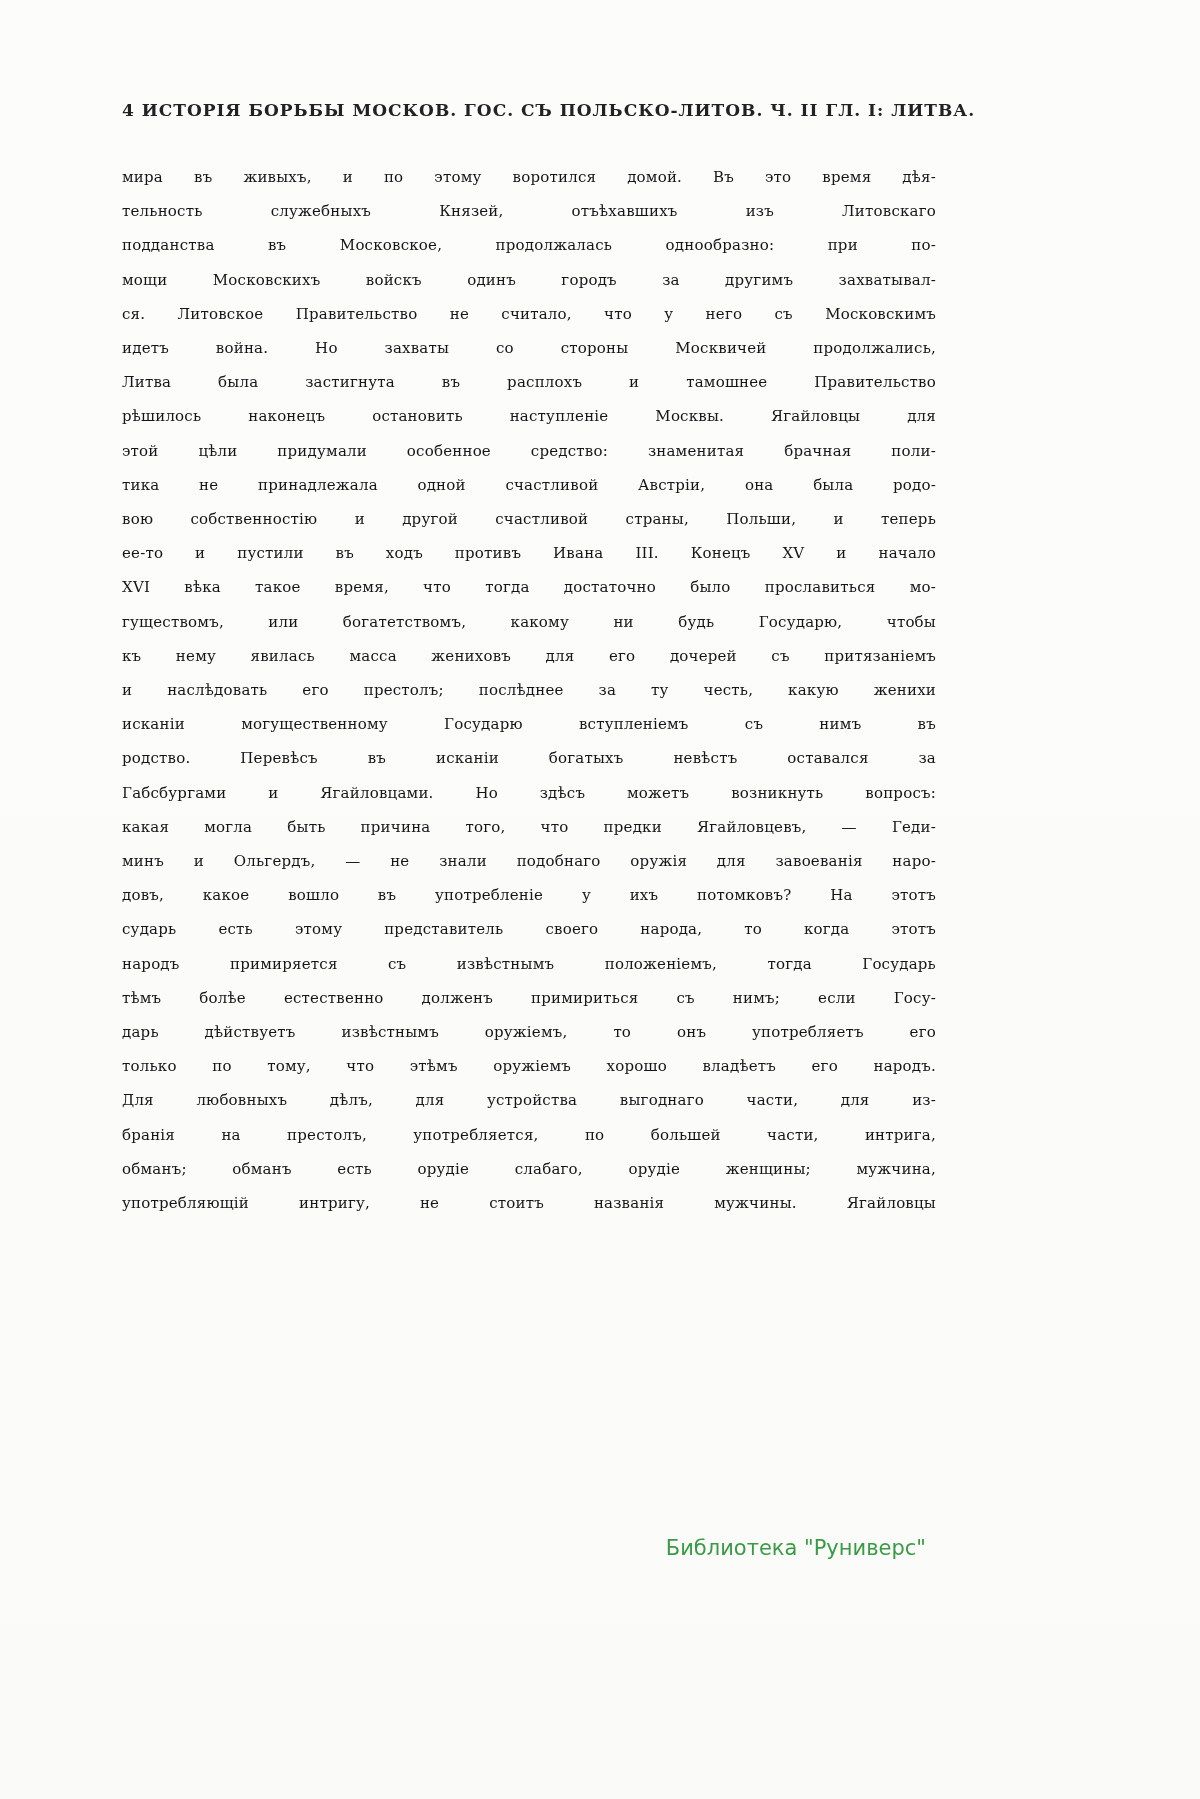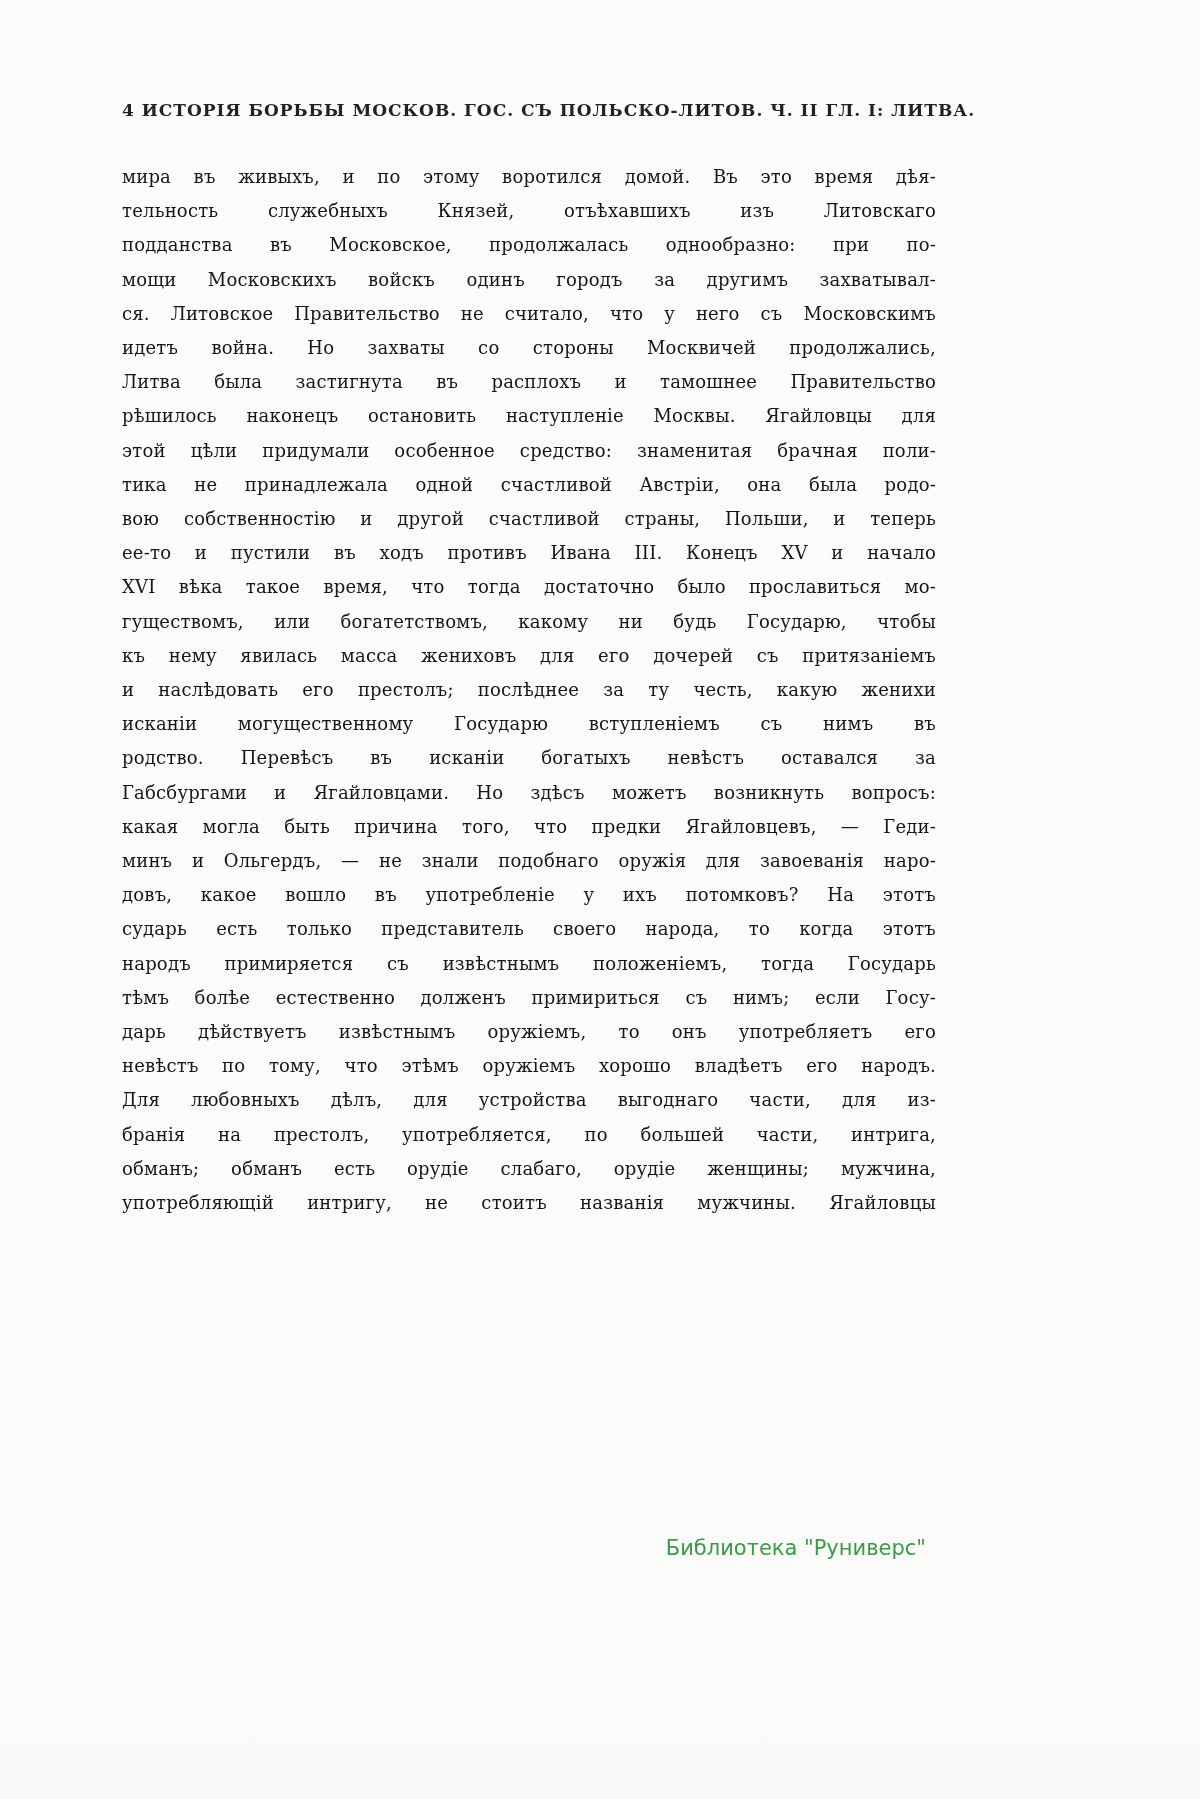--- a/index.html
+++ b/index.html
@@ -33,21 +33,21 @@
     white-space: nowrap;
     color: #222;
   }
   .body-text {
     position: absolute;
     left: 122px;
     top: 160px;
     width: 814px;
   }
   .line {
-    font-size: 18px;
+    font-size: 15px;
     line-height: 34.2px;
     text-align: justify;
     text-align-last: justify;
     color: #161616;
     letter-spacing: 0.2px;
   }
   .watermark {
     position: absolute;
     top: 1536px;
     right: 274px;
@@ -79,25 +79,25 @@
       <div class="line">XVI вѣка такое время, что тогда достаточно было прославиться мо-</div>
       <div class="line">гуществомъ, или богатетствомъ, какому ни будь Государю, чтобы</div>
       <div class="line">къ нему явилась масса жениховъ для его дочерей съ притязаніемъ</div>
       <div class="line">и наслѣдовать его престолъ; послѣднее за ту честь, какую женихи</div>
       <div class="line">исканіи могущественному Государю вступленіемъ съ нимъ въ</div>
       <div class="line">родство. Перевѣсъ въ исканіи богатыхъ невѣстъ оставался за</div>
       <div class="line">Габсбургами и Ягайловцами. Но здѣсъ можетъ возникнуть вопросъ:</div>
       <div class="line">какая могла быть причина того, что предки Ягайловцевъ, — Геди-</div>
       <div class="line">минъ и Ольгердъ, — не знали подобнаго оружія для завоеванія наро-</div>
       <div class="line">довъ, какое вошло въ употребленіе у ихъ потомковъ? На этотъ</div>
-      <div class="line">сударь есть только представитель своего народа, то когда этотъ</div>
+      <div class="line">сударь есть этому представитель своего народа, то когда этотъ</div>
       <div class="line">народъ примиряется съ извѣстнымъ положеніемъ, тогда Государь</div>
       <div class="line">тѣмъ болѣе естественно долженъ примириться съ нимъ; если Госу-</div>
       <div class="line">дарь дѣйствуетъ извѣстнымъ оружіемъ, то онъ употребляетъ его</div>
-      <div class="line">невѣстъ по тому, что этѣмъ оружіемъ хорошо владѣетъ его народъ.</div>
+      <div class="line">только по тому, что этѣмъ оружіемъ хорошо владѣетъ его народъ.</div>
       <div class="line">Для любовныхъ дѣлъ, для устройства выгоднаго части, для из-</div>
       <div class="line">бранія на престолъ, употребляется, по большей части, интрига,</div>
       <div class="line">обманъ; обманъ есть орудіе слабаго, орудіе женщины; мужчина,</div>
       <div class="line">употребляющій интригу, не стоитъ названія мужчины. Ягайловцы</div>
     </div>
 
   <div class="watermark" style="color: rgb(58, 155, 70);">Библиотека "Руниверс"</div>
 
 </div>
 

